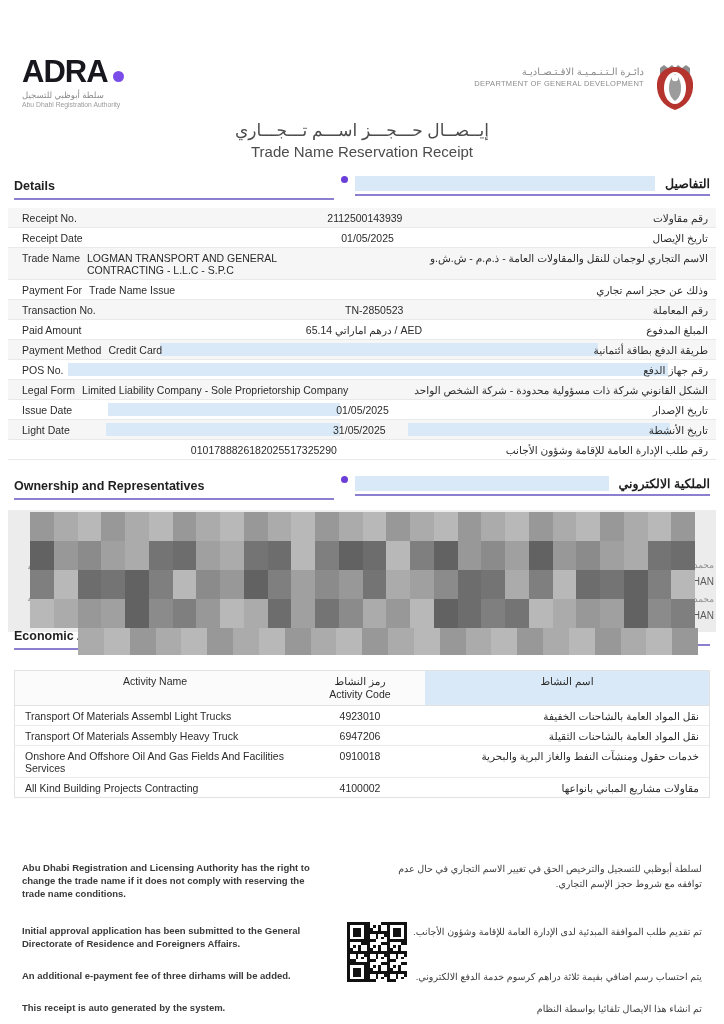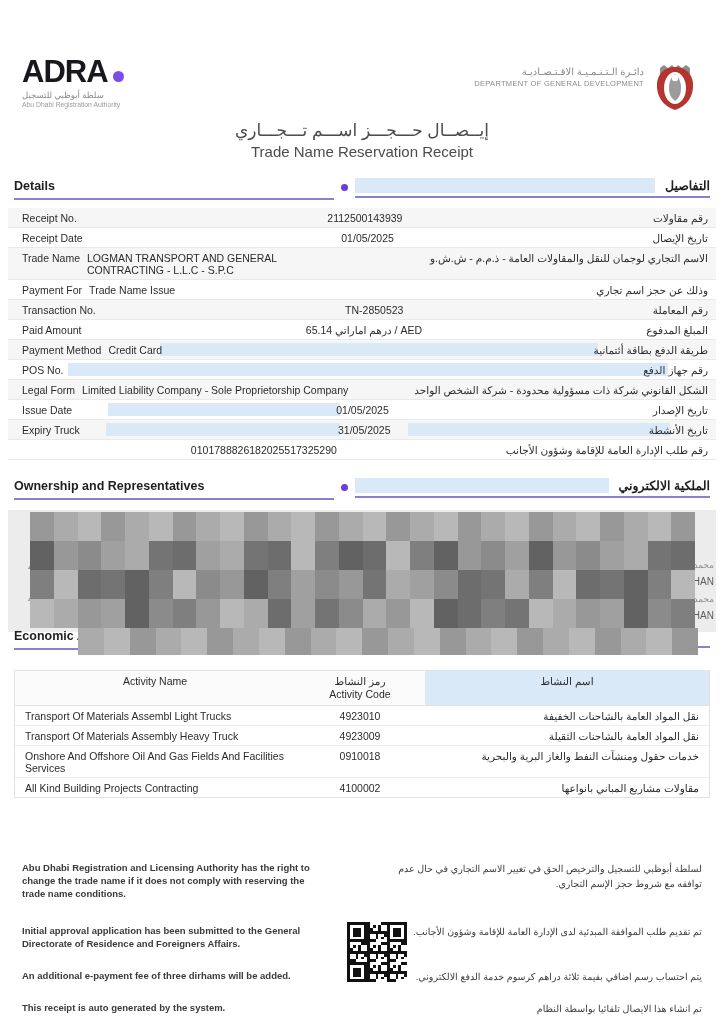--- a/index.html
+++ b/index.html
@@ -17,21 +17,21 @@
   .ded { display:flex; align-items:flex-start; gap:8px; margin-top:6px; }
   .ded-text { text-align:right; margin-top:4px; }
   .ded-ar { font-size:10px; color:#8b8b8b; direction:rtl; letter-spacing:1px; }
   .ded-en { font-size:7.5px; color:#8b8b8b; letter-spacing:.3px; margin-top:2px; }
 
   .doc-title { text-align:center; margin-top:8px; }
   .title-ar { font-size:17px; color:#4c4c4c; direction:rtl; }
   .title-en { font-size:15px; color:#4c4c4c; margin-top:2px; }
 
   
-  .section-head { display:flex; align-items:center; margin:16px 14px 0 14px; }
+  .section-head { display:flex; align-items:flex-start; margin:16px 14px 0 14px; }
   .sh-left { flex:0 0 46%; border-bottom:2px solid #8b80d0; padding-bottom:4px; }
   .sh-en { font-size:12.5px; font-weight:bold; color:#1f1f1f; }
   .sh-dot { width:7px; height:7px; border-radius:50%; background:#6a3fd8; margin:0 7px 2px 7px; flex:0 0 auto; }
   .sh-right { flex:1; border-bottom:2px solid #8b80d0; padding-bottom:3px; display:flex; align-items:center; gap:10px; }
   .sh-hl { flex:1; height:15px; background:#d9e9f8; }
   .sh-ar { font-size:12.5px; font-weight:bold; color:#1f1f1f; direction:rtl; white-space:nowrap; }
 
   
   .details-table { margin:8px 8px 0 8px; }
   .drow { position:relative; display:flex; align-items:flex-start; padding:4px 8px 3px 14px; border-bottom:1px solid #e9e9e9; font-size:10.5px; min-height:19px; }
@@ -201,21 +201,21 @@
       <div class="dl">
           <span class="lbl">Issue Date</span>
         </div>
       <div class="dm">01/05/2025</div>
       <div class="dr">تاريخ الإصدار</div>
     </div>
     <div class="drow">
       <span class="hl hl-exp1"></span>
       <span class="hl hl-exp2"></span>
       <div class="dl">
-          <span class="lbl">Expiry Truck</span>
+          <span class="lbl">Light Date</span>
         </div>
       <div class="dm">31/05/2025</div>
       <div class="dr">تاريخ الأنشطة</div>
     </div>
     <div class="drow">
       <div class="dm">0101788826182025517325290</div>
       <div class="dr">رقم طلب الإدارة العامة للإقامة وشؤون الأجانب</div>
     </div>
   </div>
 
@@ -398,21 +398,21 @@
       </div>
       <div class="ah-ar">اسم النشاط</div>
     </div>
     <div class="acts-grid acts-row">
       <div class="ac ac-en">Transport Of Materials Assembl Light Trucks</div>
       <div class="ac ac-code">4923010</div>
       <div class="ac ac-ar">نقل المواد العامة بالشاحنات الخفيفة</div>
     </div>
     <div class="acts-grid acts-row">
       <div class="ac ac-en">Transport Of Materials Assembly Heavy Truck</div>
-      <div class="ac ac-code">4923009</div>
+      <div class="ac ac-code">6947206</div>
       <div class="ac ac-ar">نقل المواد العامة بالشاحنات الثقيلة</div>
     </div>
     <div class="acts-grid acts-row">
       <div class="ac ac-en">Onshore And Offshore Oil And Gas Fields And Facilities Services</div>
       <div class="ac ac-code">0910018</div>
       <div class="ac ac-ar">خدمات حقول ومنشآت النفط والغاز البرية والبحرية</div>
     </div>
     <div class="acts-grid acts-row">
       <div class="ac ac-en">All Kind Building Projects Contracting</div>
       <div class="ac ac-code">4100002</div>

